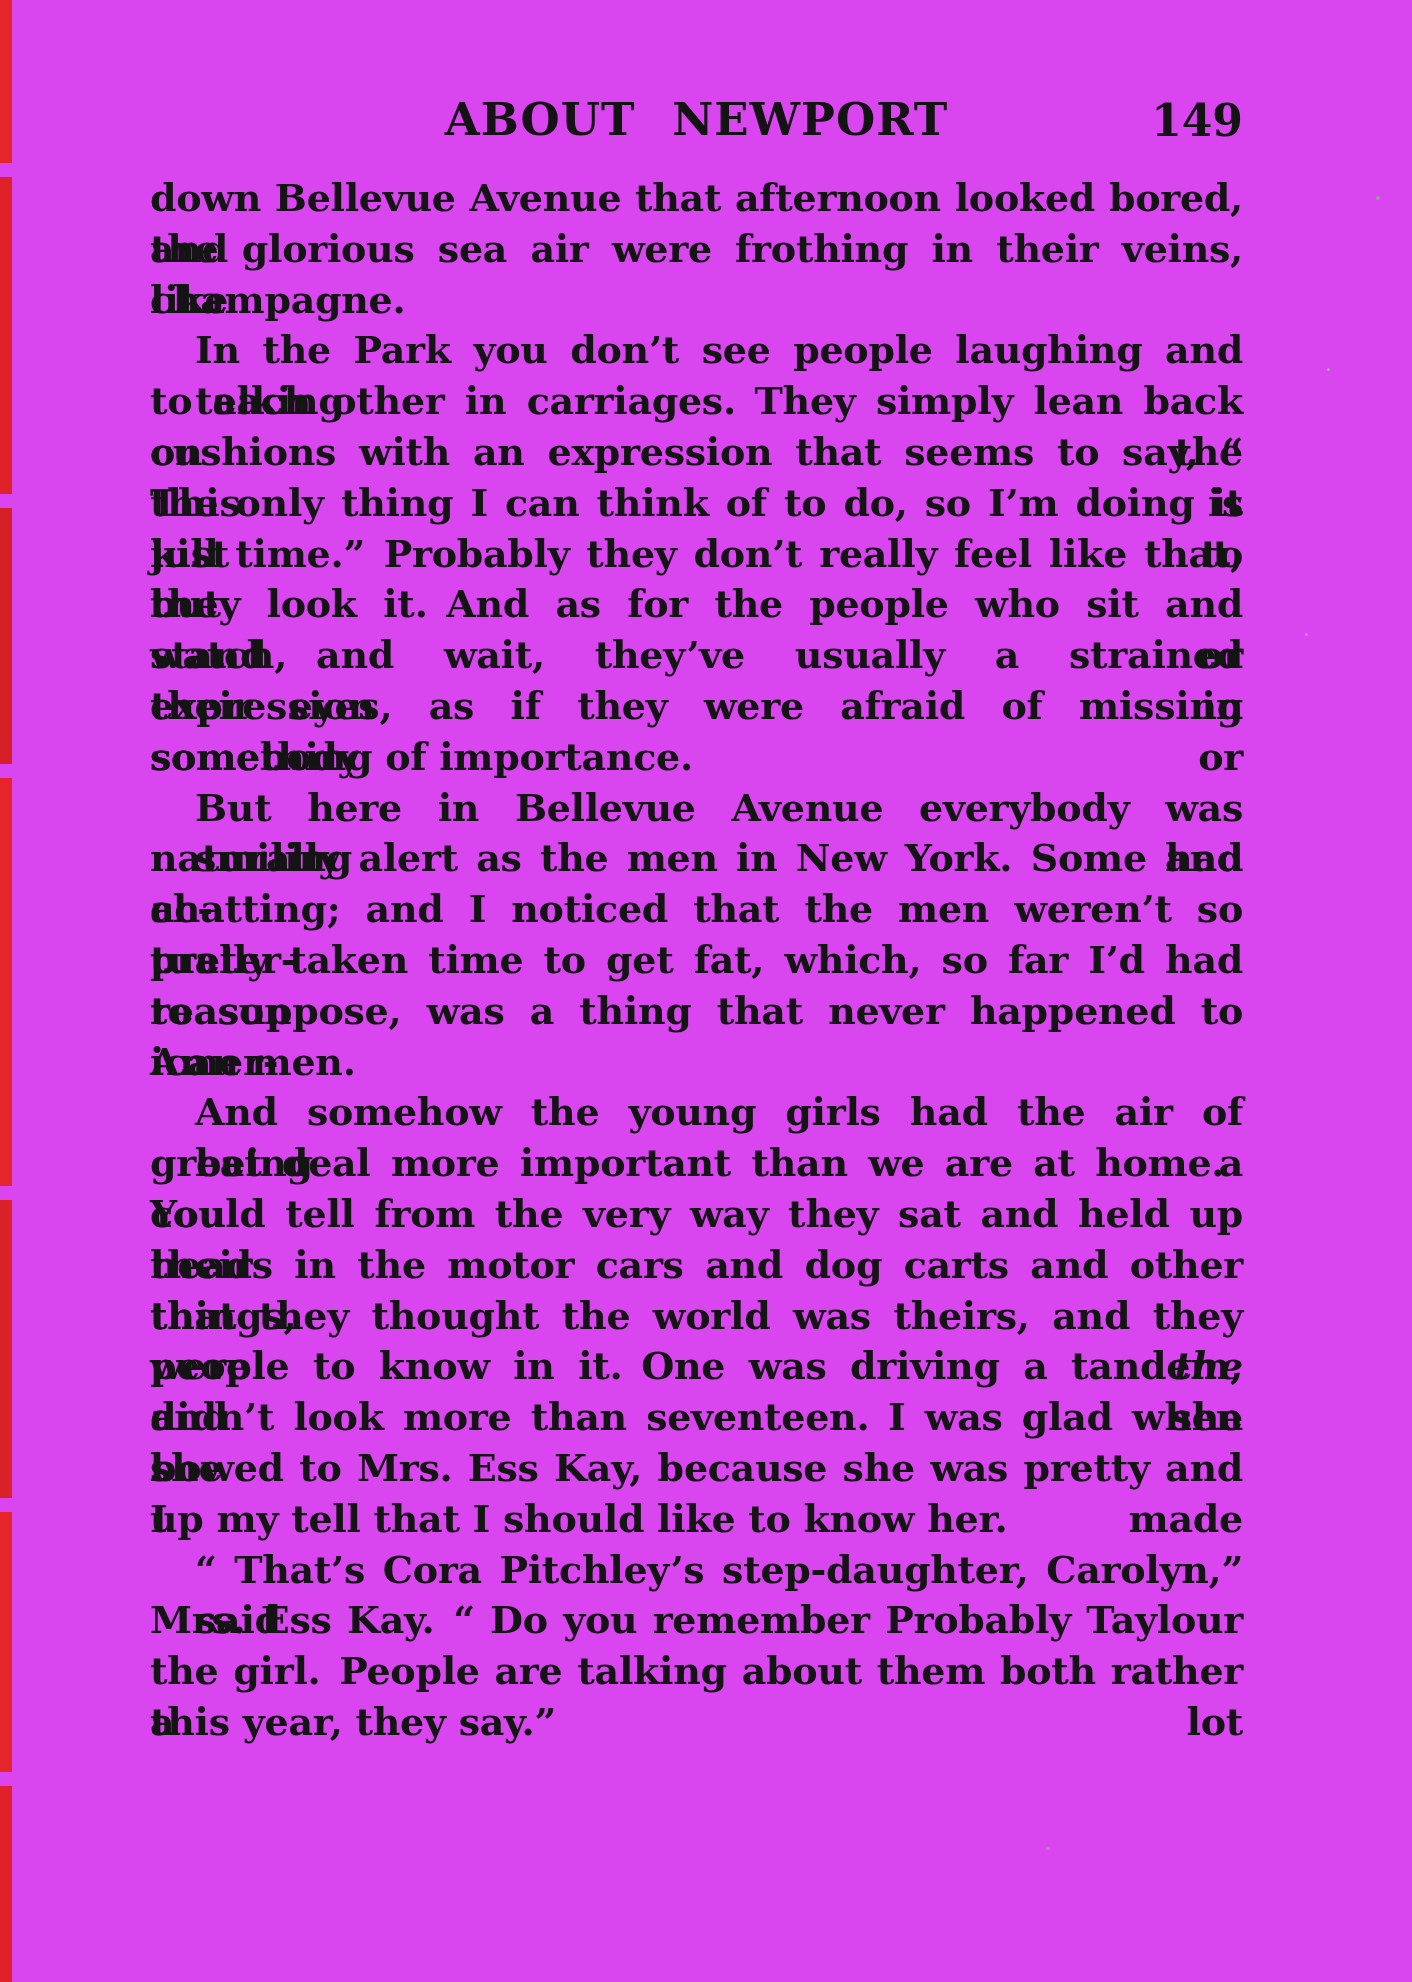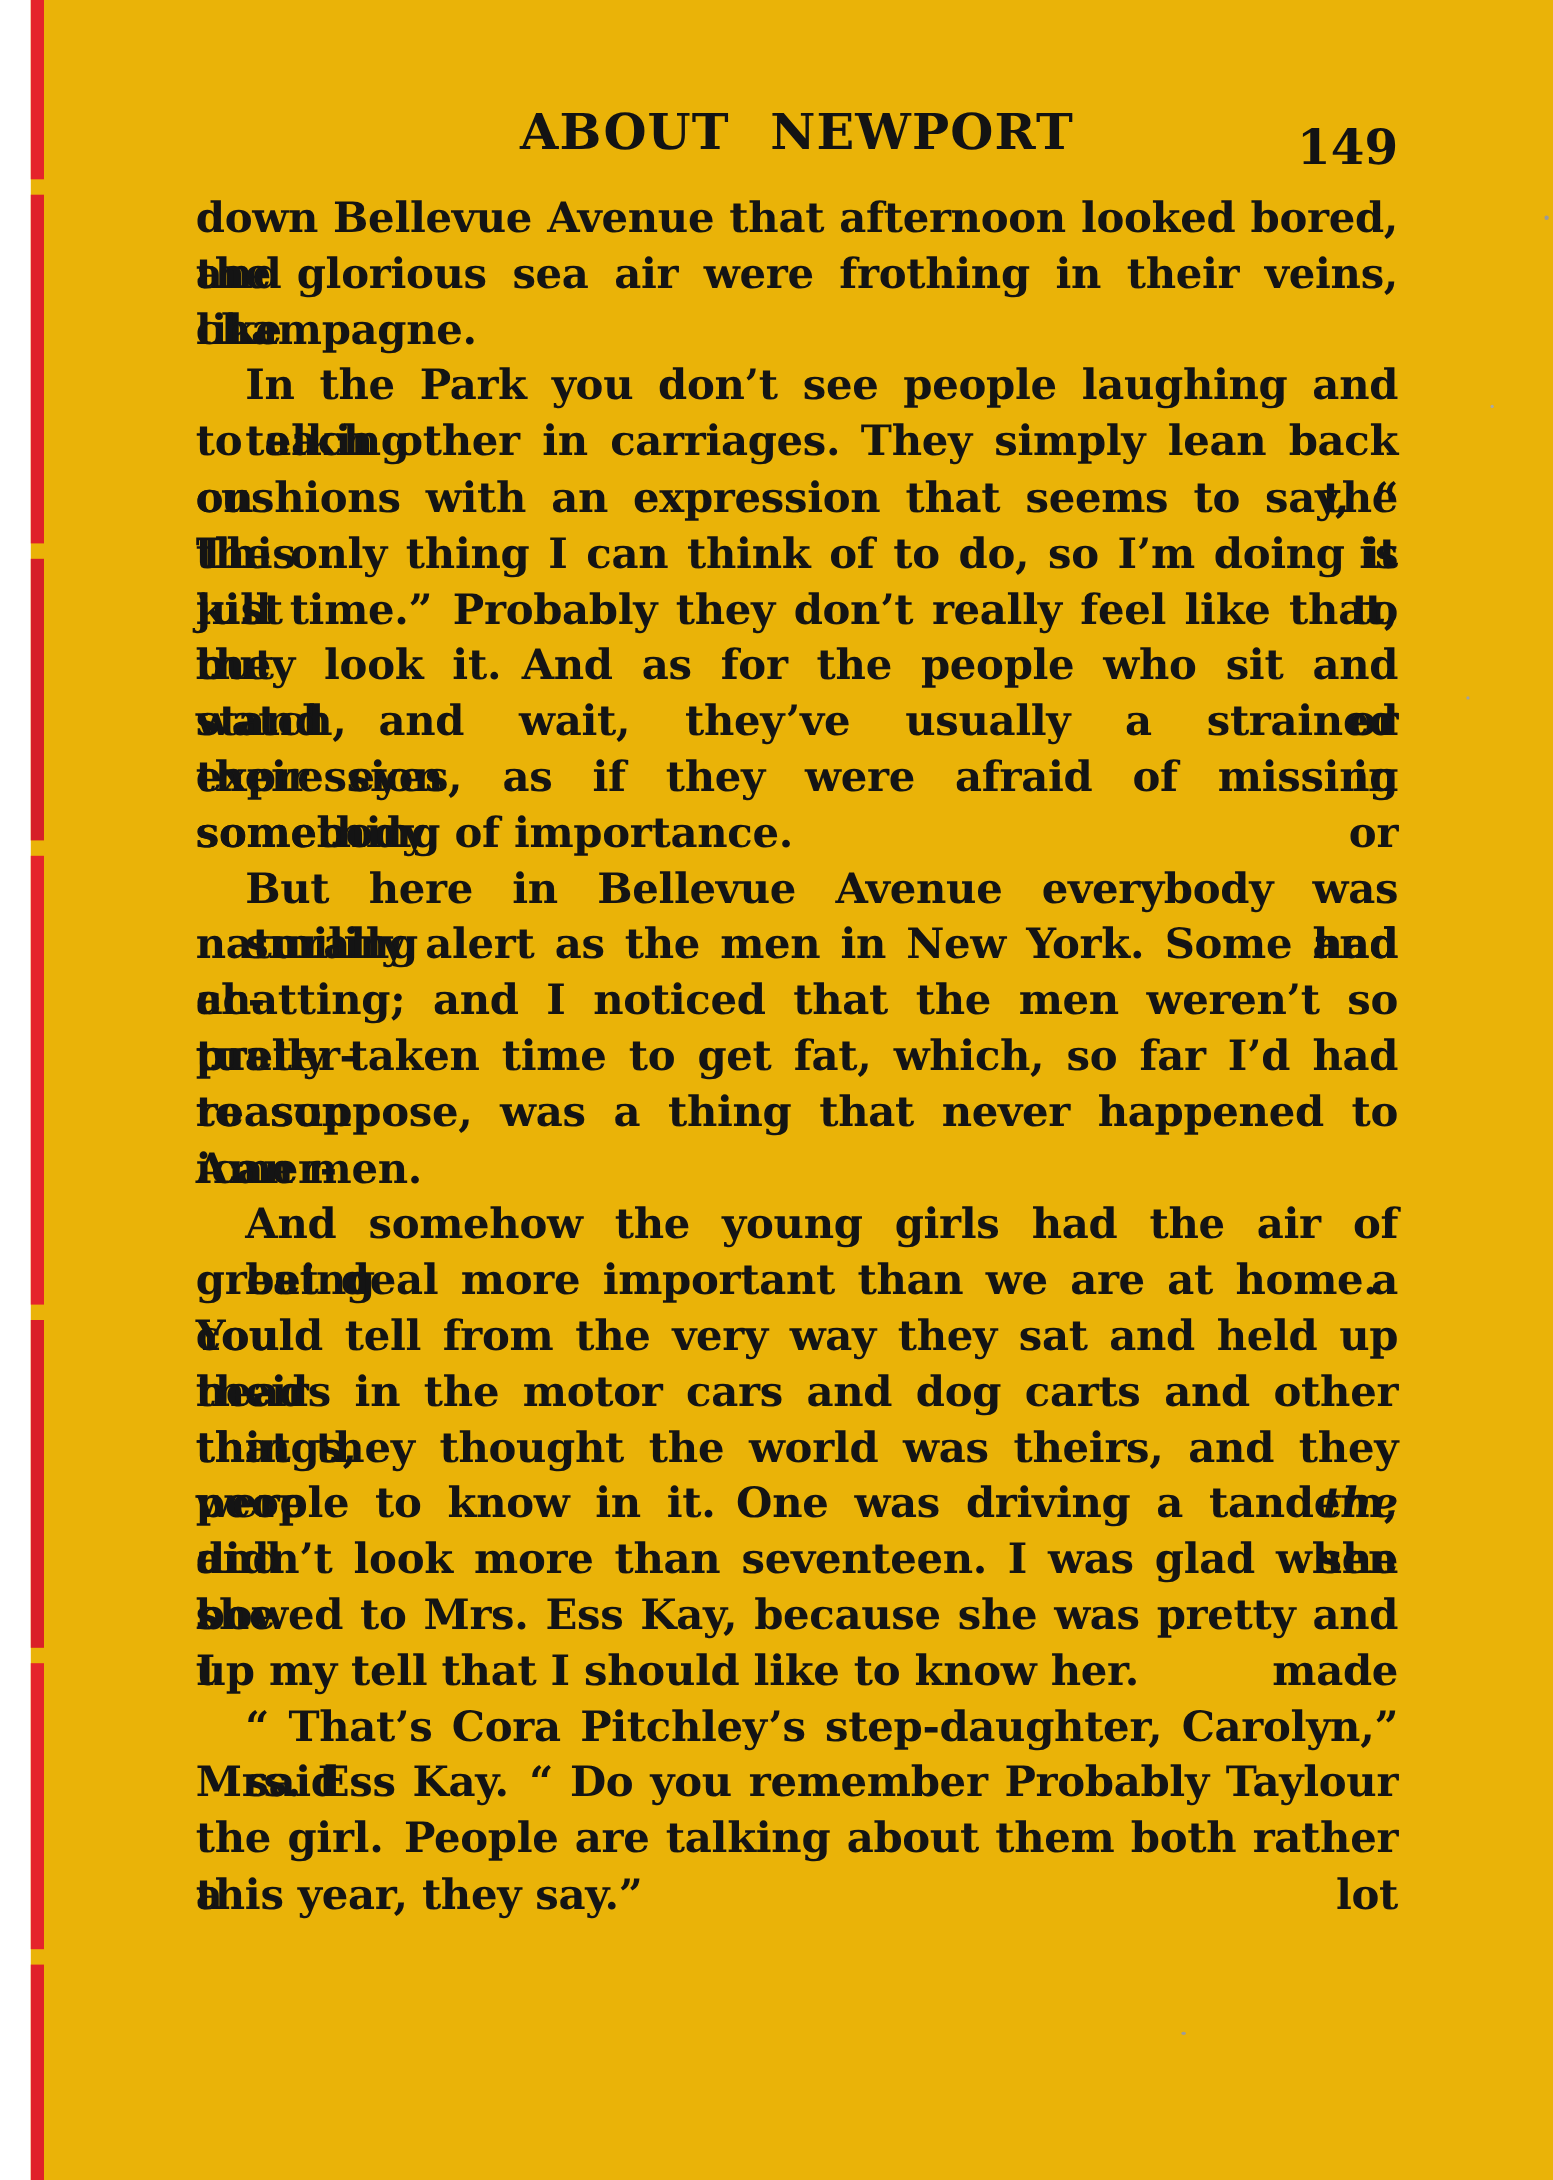--- a/index.html
+++ b/index.html
@@ -1,31 +1,31 @@
 <!DOCTYPE html>
 <html><head>
 <meta charset="utf-8">
 <style>
   html,body{margin:0;padding:0;}
   body{
     width:1412px;height:1982px;position:relative;overflow:hidden;
     background:#ffffff;
     font-family:"DejaVu Serif", serif;
   }
-  .page{position:absolute;inset:0;background:#eab308;margin-left:28px;}
+  .page{position:absolute;inset:0;background:#d946ef;}
   
   .strip-seg{position:absolute;left:0;width:12px;}
   
   .htitle{
     position:absolute;left:150px;top:94px;width:1093px;
     text-align:center;font-weight:bold;font-size:45px;line-height:52px;
     word-spacing:20px;letter-spacing:1px;color:#131313;white-space:nowrap;
   }
   .pnum{
-    position:absolute;left:150px;top:109px;width:1093px;
+    position:absolute;left:150px;top:95px;width:1093px;
     text-align:right;font-weight:bold;font-size:44px;line-height:52px;color:#131313;
   }
   
   .bodytext{
     position:absolute;left:150px;top:173px;width:1093px;
     font-size:38px;line-height:50.8px;font-weight:bold;
     letter-spacing:-0.3px;color:#141414;
   }
   .ln{text-align:justify;text-align-last:justify;height:50.8px;overflow:visible;}
   .ln.last{text-align-last:left;}

